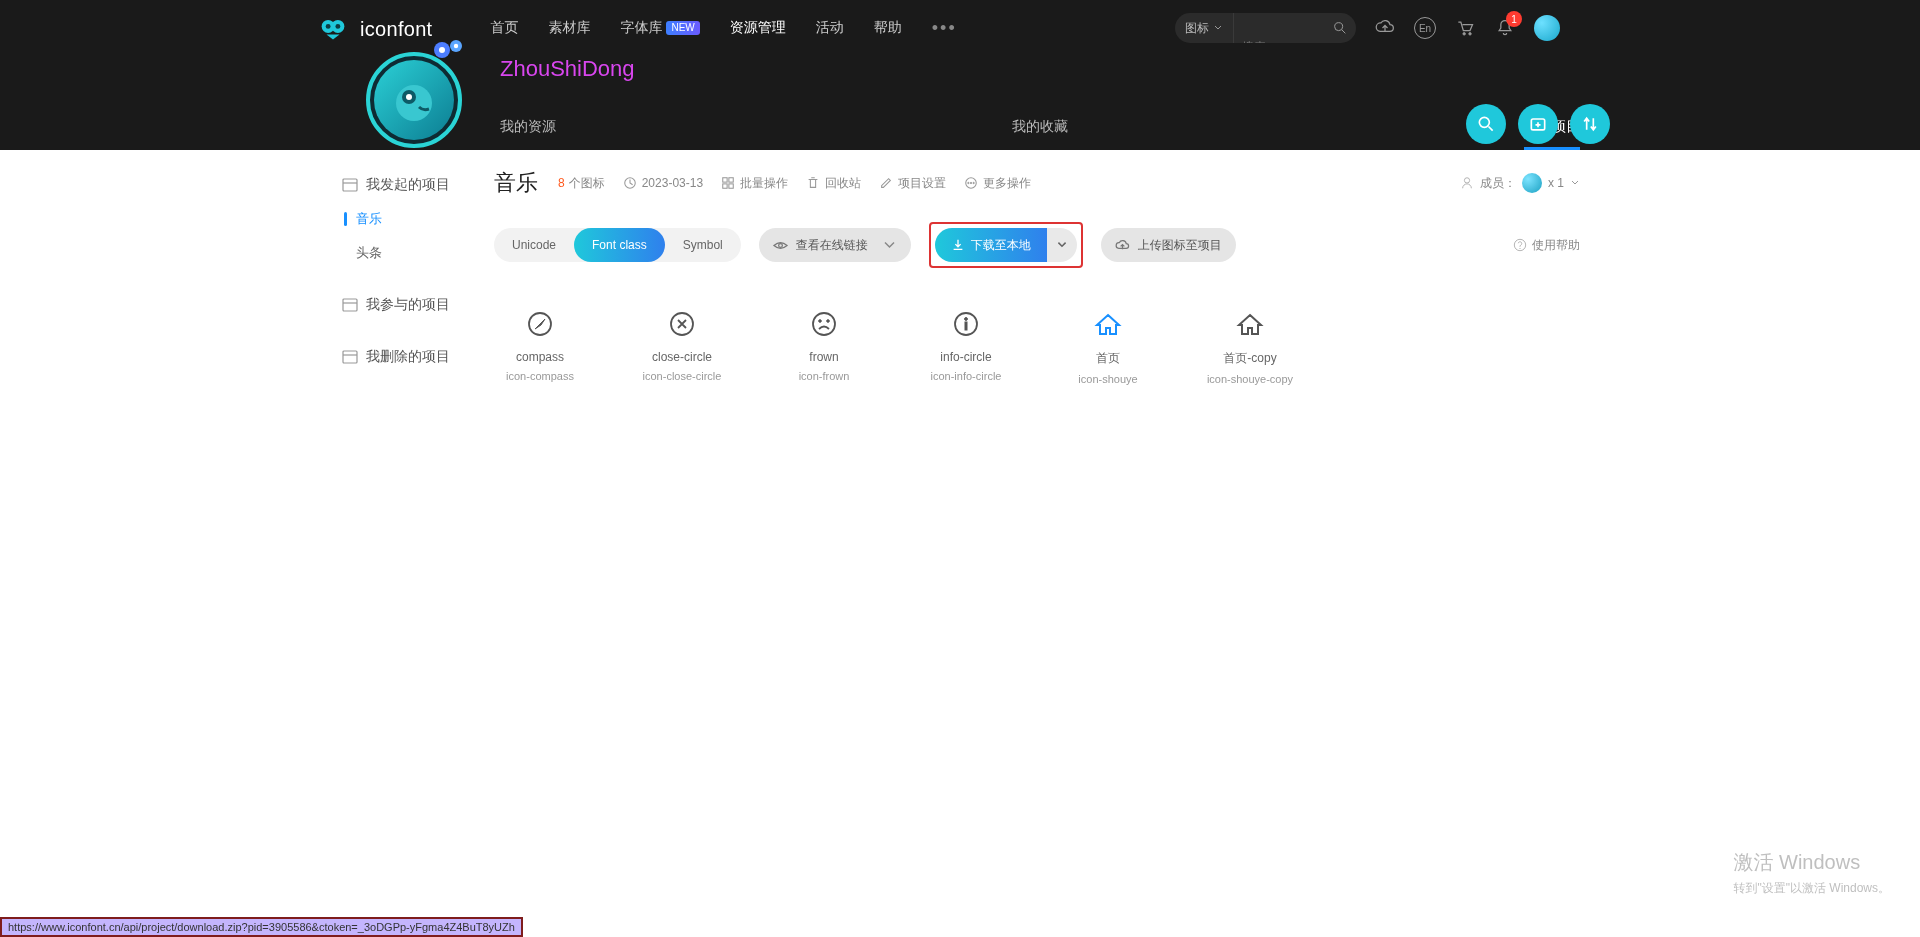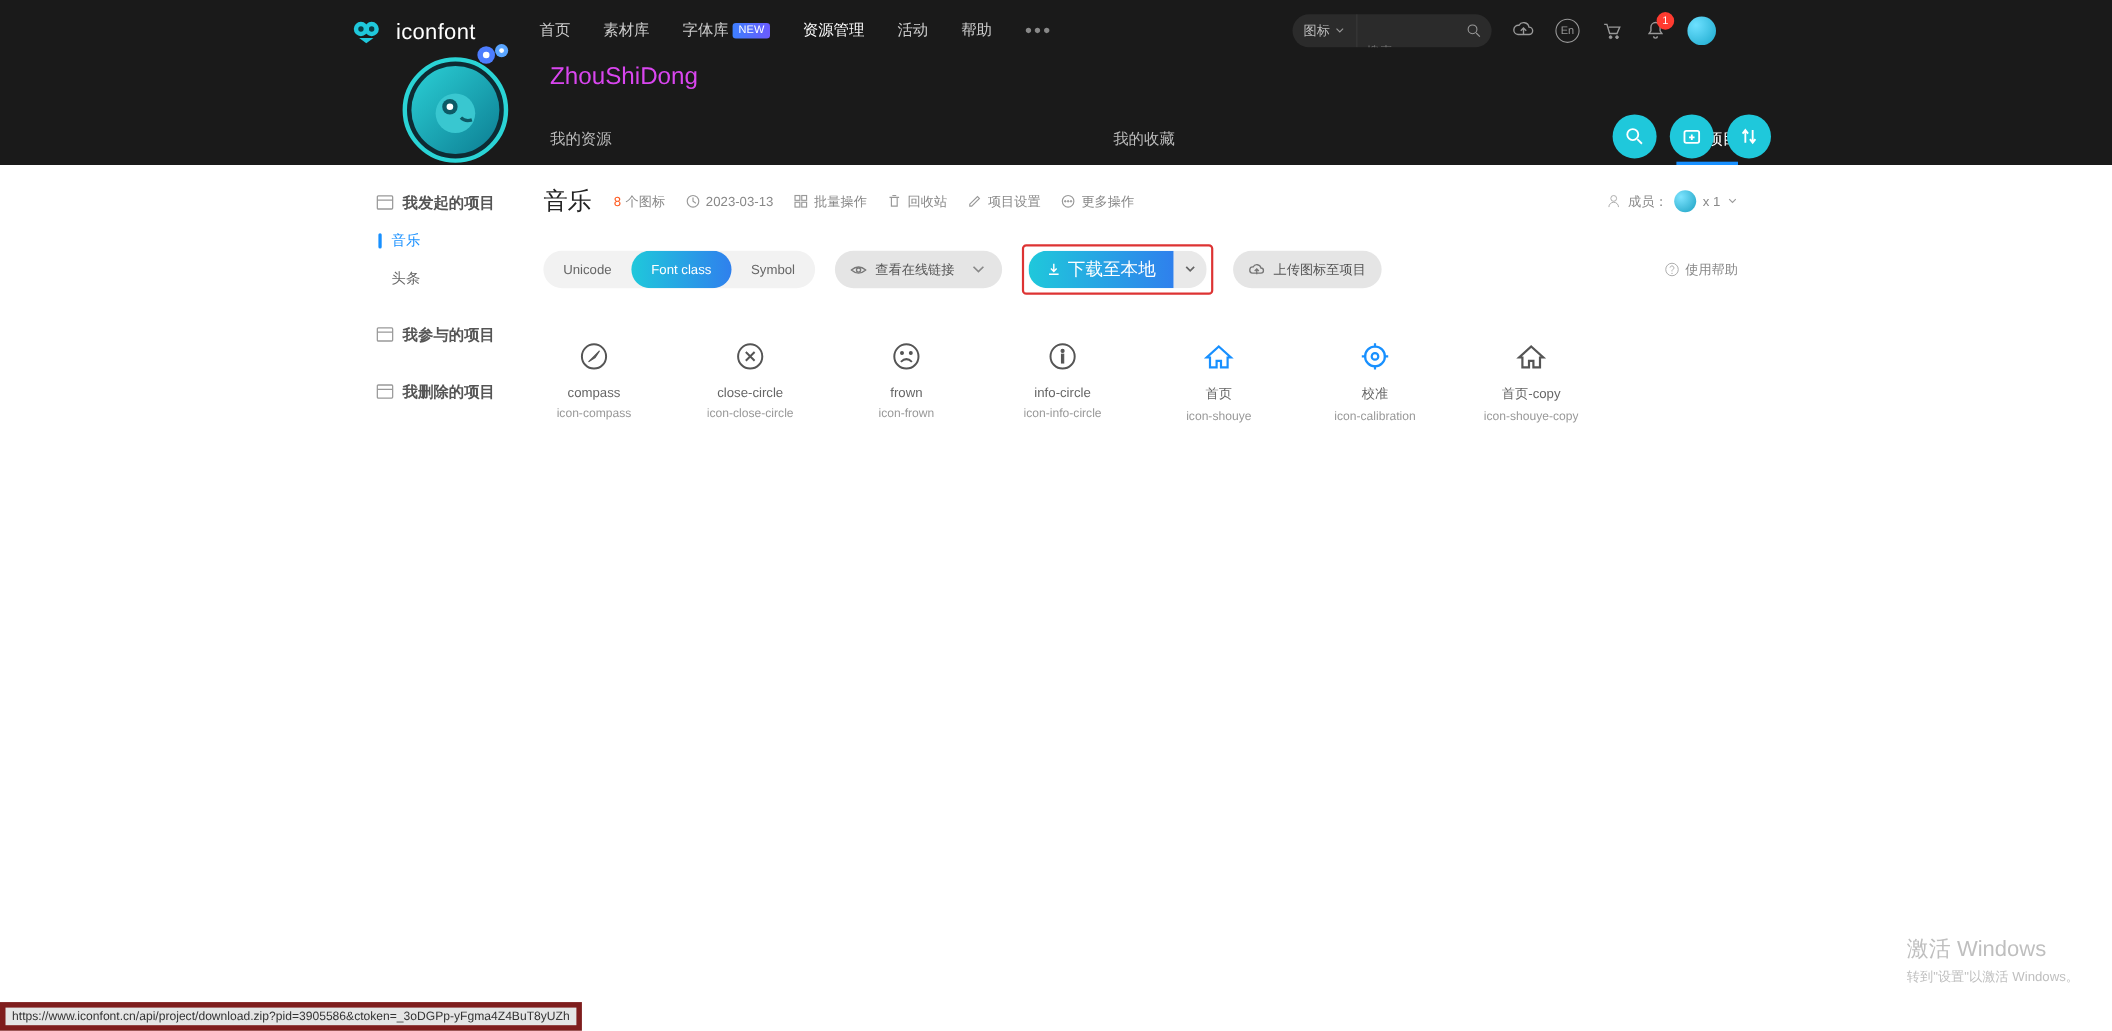--- a/index.html
+++ b/index.html
@@ -37,21 +37,21 @@
 .profile-main { flex:1; padding-left: 12px; }
 .username { color:#d946ef; font-size:22px; font-weight:500; margin-bottom:36px; }
 .profile-tabs { display:flex; gap:48px;justify-content:space-between; }
 .profile-tab { color:#bbb; font-size:14px; padding-bottom:14px; position:relative; }
 .profile-tab.active { color:#fff; font-weight:500; }
 .profile-tab.active::after { content:""; position:absolute; left:0; right:0; bottom:0; height:3px; background:#1890ff; }
 
 .body-wrap { width:1240px; margin:0 auto; display:flex; padding-top:18px; position:relative; }
 .sidebar { width:148px; padding-right:10px; }
 .side-group { margin-bottom:18px; }
-.side-group-head { display:flex; gap:8px; color:#555; font-size:14px; padding:8px 0 8px 2px;font-weight:bold; }
+.side-group-head { display:flex; align-items:center; gap:8px; color:#555; font-size:14px; padding:8px 0 8px 2px; }
 .side-item { display:flex; align-items:center; gap:8px; padding:8px 0 8px 16px; color:#666; font-size:13px; position:relative; }
 .side-item.active { color:#1890ff; }
 .side-item.active::before { content:""; position:absolute; left:4px; top:50%; transform:translateY(-50%); width:3px; height:14px; background:#1890ff; border-radius:2px; }
 .side-icon { width:16px;height:16px;display:flex;align-items:center;justify-content:center;color:#999; }
 .side-icon svg{width:16px;height:16px;stroke:#999;fill:none;}
 
 .content { flex:1; padding-left:6px; }
 .proj-head { display:flex; align-items:center; gap:20px; margin-bottom:24px; position:relative; }
 .proj-title { font-size:22px; color:#222; font-weight:500; }
 .proj-meta { display:flex; align-items:center; gap:18px; color:#888; font-size:12px; }
@@ -63,42 +63,42 @@
 
 .toolbar-row { display:flex; align-items:center; gap:18px; margin-bottom:36px; }
 .seg-group { display:flex; background:#f2f2f2; border-radius:18px; overflow:hidden; height:34px; }
 .seg { padding:0 18px; display:flex; align-items:center; color:#666; font-size:12px; }
 .seg.active { background:linear-gradient(90deg,#1fc8db,#2f80ed); color:#fff; border-radius:18px; }
 .pill-btn { height:34px; display:flex; align-items:center; background:#e5e5e5; border-radius:18px; padding:0 14px; color:#555; font-size:12px; gap:8px; }
 .pill-btn svg { width:15px;height:15px;stroke:#777;fill:none; }
 .pill-btn .chev { margin-left:6px; }
 .download-highlight { border:2px solid #d33; padding:4px; border-radius:4px; display:flex; }
 .download-btn { height:34px; display:flex; align-items:center; border-radius:18px; overflow:hidden; }
-.download-main { background:linear-gradient(90deg,#1fc8db,#2f80ed); color:#fff; padding:0 16px; display:flex; align-items:center; gap:6px; height:100%; font-size:16px; }
+.download-main { background:linear-gradient(90deg,#1fc8db,#2f80ed); color:#fff; padding:0 16px; display:flex; align-items:center; gap:6px; height:100%; font-size:12px; }
 .download-drop { background:#e9e9e9; width:30px; height:100%; display:flex; align-items:center; justify-content:center; }
 .download-drop svg { width:12px;height:12px;stroke:#666; }
 .toolbar-right-spacer { flex:1; }
 .help-link { display:flex; align-items:center; gap:5px; color:#888; font-size:12px; }
 
 .icon-grid { display:flex; gap:50px; flex-wrap:wrap; }
 .icon-cell { width:92px; display:flex; flex-direction:column; align-items:center; gap:6px; }
 .icon-glyph { width:40px; height:40px; display:flex; align-items:center; justify-content:center; }
 .icon-glyph svg { width:28px; height:28px; }
 .icon-label { color:#666; font-size:12px; text-align:center; }
 .icon-code { color:#999; font-size:11px; text-align:center; white-space:nowrap; overflow:hidden; text-overflow:ellipsis; max-width:100%; }
 
 .float-actions { position:absolute; right:-30px; top:-46px; display:flex; gap:12px; }
 .float-btn { width:40px;height:40px;border-radius:50%;background:#1fc8db;display:flex;align-items:center;justify-content:center;color:#fff; }
 .float-btn svg{width:20px;height:20px;stroke:#fff;fill:none;}
 
 .watermark { position:fixed; right:30px; bottom:40px; color:#bfbfbf; text-align:left; }
 .watermark .wm-title { font-size:20px; margin-bottom:4px; }
 .watermark .wm-sub { font-size:12px; }
 
-.status-bar { position:fixed; left:0; bottom:0; background:#e5e5e5; color:#333; font-size:11px; padding:2px 6px; border:5px solid #7f1d1d; }
+.status-bar { position:fixed; left:0; bottom:0; background:#c4b5fd; color:#333; font-size:11px; padding:2px 6px; border:2px solid #7f1d1d; }
 </style>
 </head>
 <body>
 
 <div class="header-dark">
   <div class="topbar">
     <div class="container">
       <div class="logo">
         <svg class="logo-mark" viewBox="0 0 32 32">
             <circle cx="10" cy="14" r="8" fill="#1fc8db"></circle>
@@ -409,31 +409,20 @@
           <div class="icon-glyph">
             <svg viewBox="0 0 28 28" stroke="#1890ff">
               <path d="M14 5 L25 15 h-3 v9 h-6 v-6 h-4 v6 H6 v-9 H3 Z" fill="none" stroke-width="2"></path>
             </svg>
           </div>
           <div class="icon-label">首页</div>
           <div class="icon-code">icon-shouye</div>
         </div>
         <div class="icon-cell">
           <div class="icon-glyph">
-            <svg viewBox="0 0 28 28" stroke="#1890ff">
-              <circle cx="14" cy="14" r="9" fill="none" stroke-width="2"></circle>
-              <circle cx="14" cy="14" r="3" fill="none" stroke-width="2"></circle>
-              <path d="M14 2 v4 M14 22 v4 M2 14 h4 M22 14 h4" stroke-width="2"></path>
-            </svg>
-          </div>
-          <div class="icon-label">校准</div>
-          <div class="icon-code">icon-calibration</div>
-        </div>
-        <div class="icon-cell">
-          <div class="icon-glyph">
             <svg viewBox="0 0 28 28" stroke="#555">
               <path d="M14 5 L25 15 h-3 v9 h-6 v-6 h-4 v6 H6 v-9 H3 Z" fill="none" stroke-width="2"></path>
             </svg>
           </div>
           <div class="icon-label">首页-copy</div>
           <div class="icon-code">icon-shouye-copy</div>
         </div>
       </div>
   </div>
 </div>

